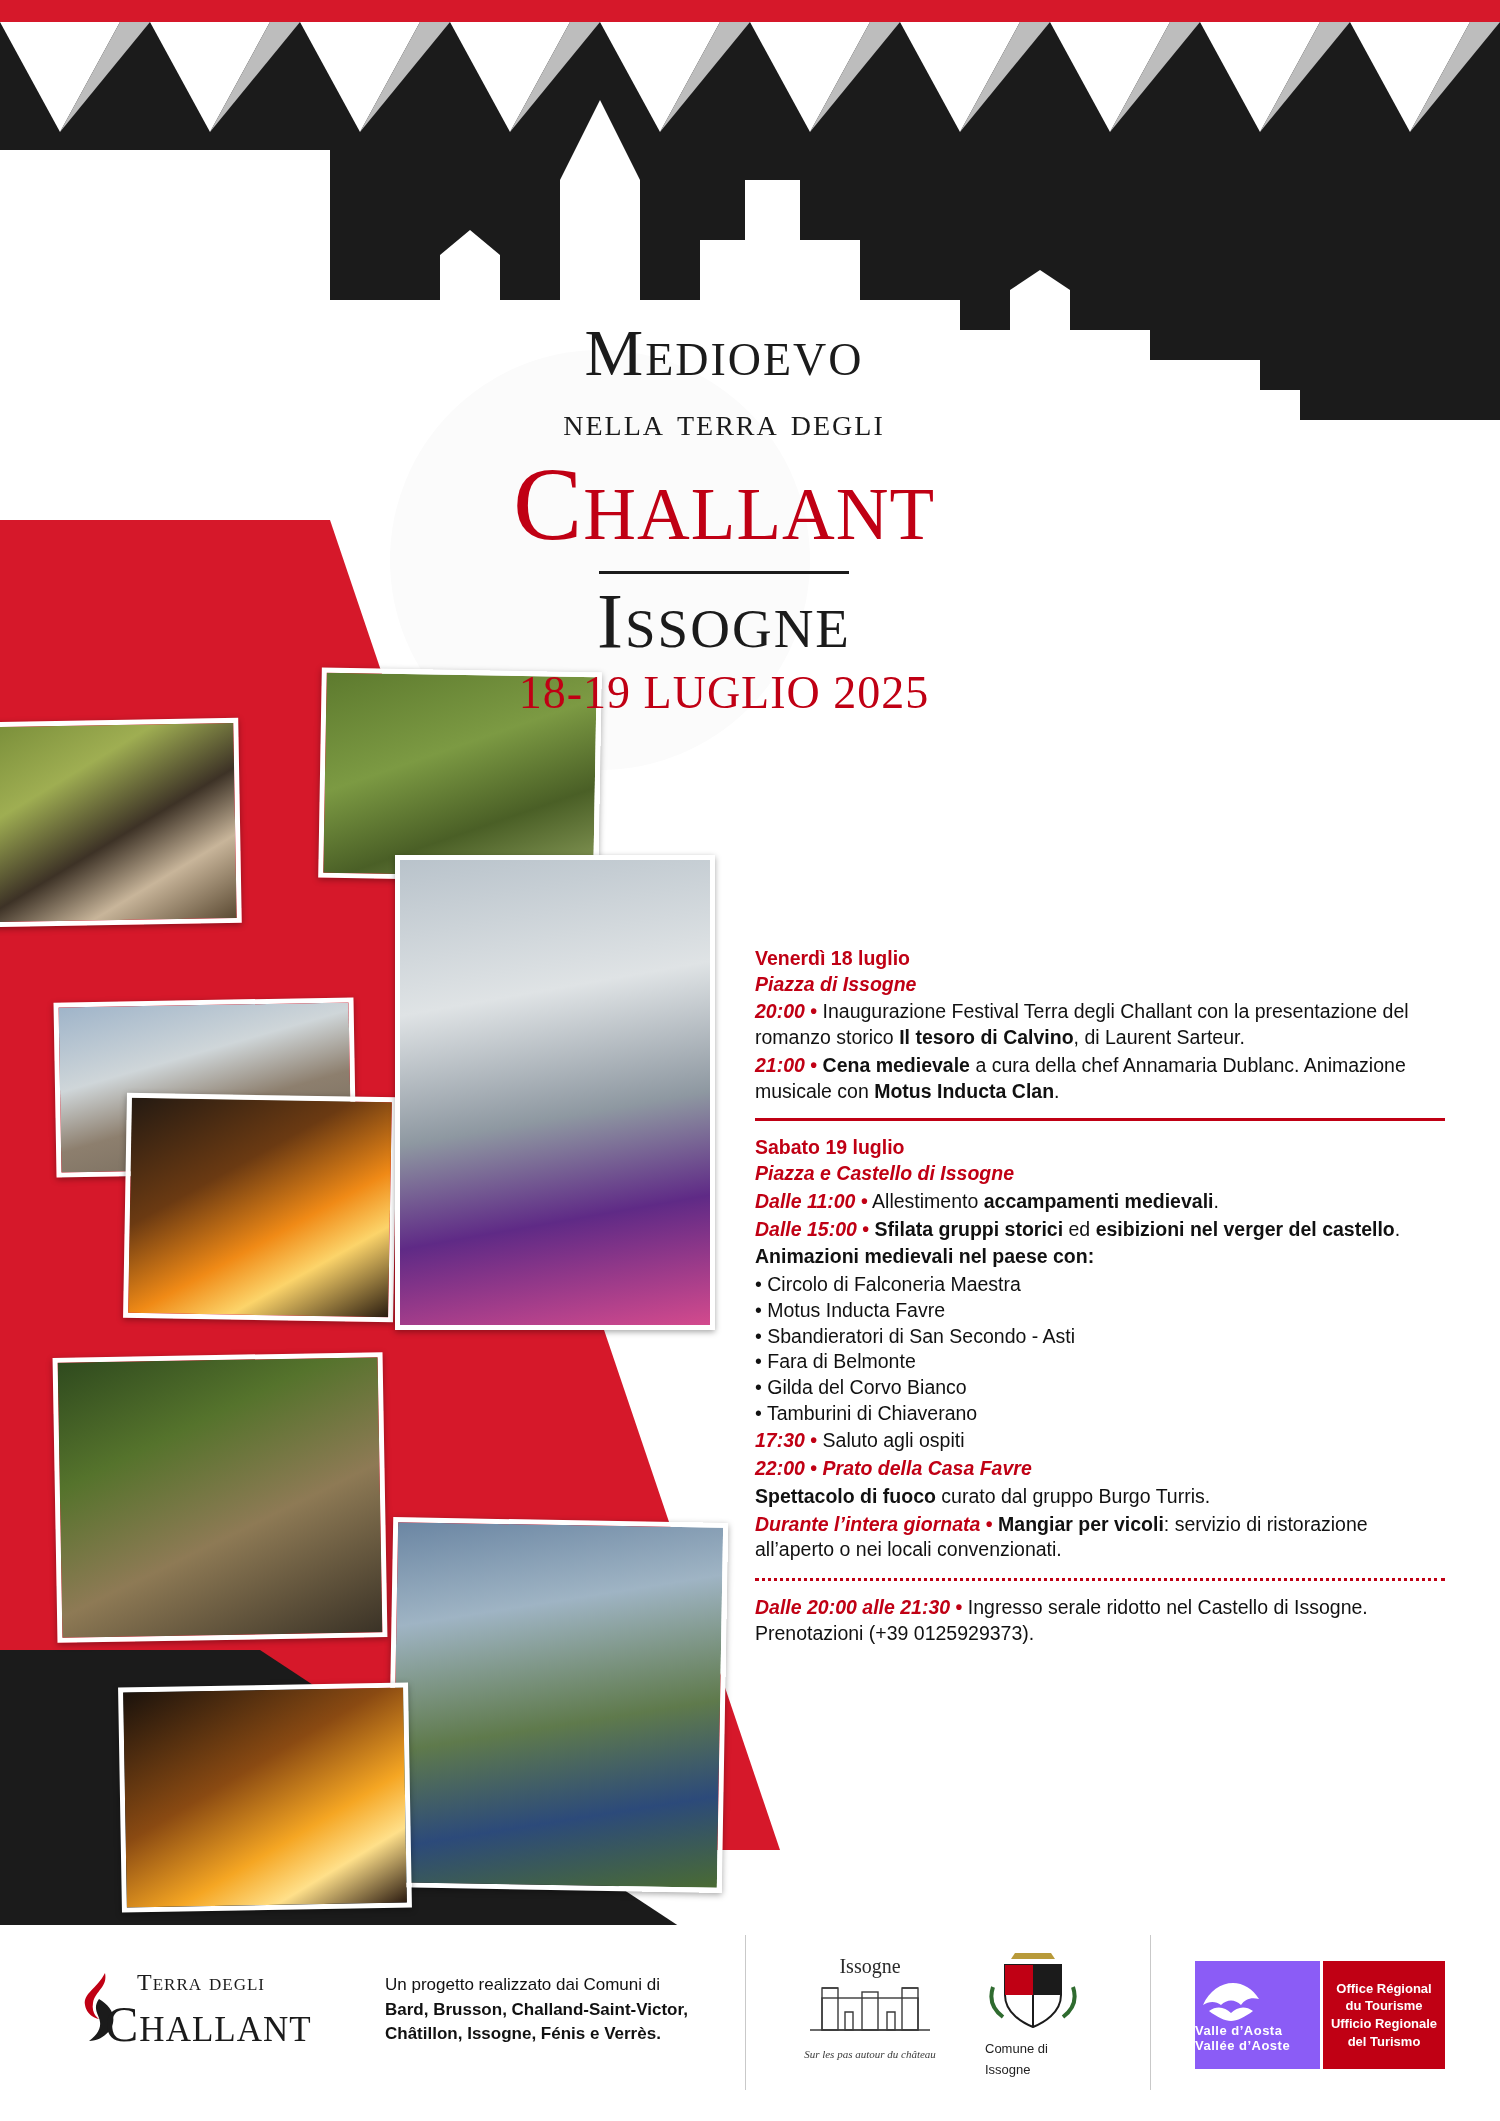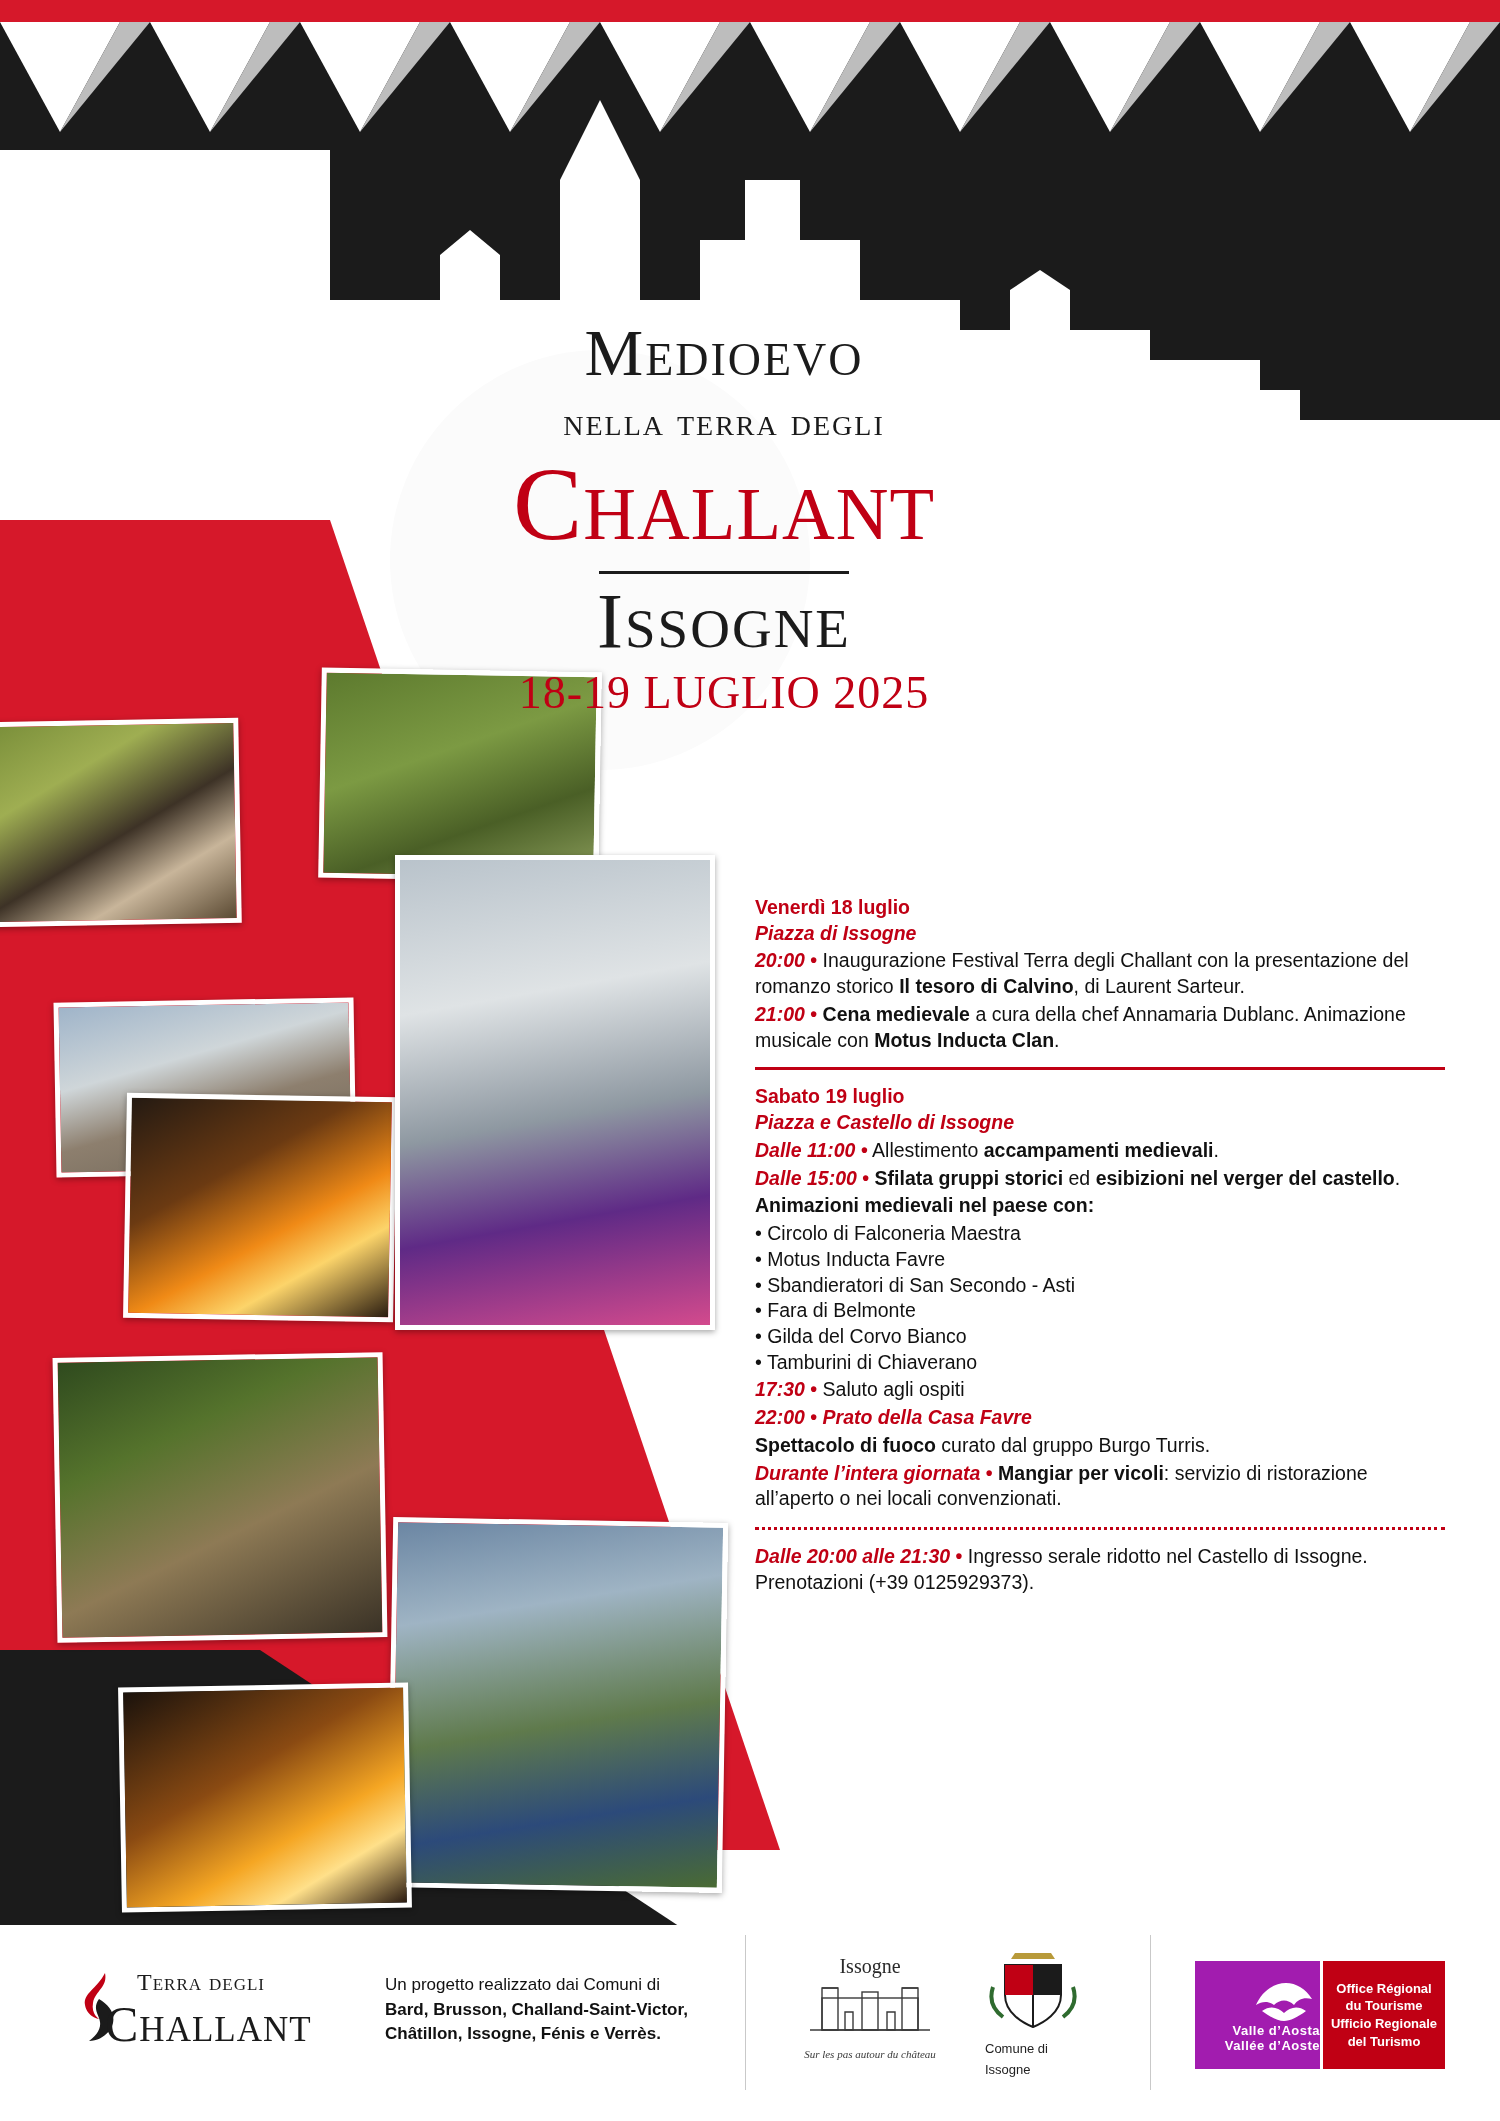--- a/index.html
+++ b/index.html
@@ -99,21 +99,21 @@
   .ph-battle{background:linear-gradient(160deg,#5d7a2e 0%,#7c9a43 40%,#4a5f26 70%,#8a9c5a 100%);}
   .ph-market{background:linear-gradient(165deg,#9fb4c9 0%,#cfd6d9 35%,#8d7f6e 60%,#6e6456 100%);}
   .ph-fire{background:linear-gradient(150deg,#241a12 0%,#6b3a12 35%,#f08a16 60%,#fcd46a 75%,#2a1c10 100%);}
   .ph-castle{background:linear-gradient(170deg,#b9c3cb 0%,#dfe3e5 30%,#8e98a1 55%,#5f2a86 75%,#d34a8d 100%);}
   .ph-forest{background:linear-gradient(155deg,#2f4a1e 0%,#55732c 30%,#8e7a55 60%,#3a3226 100%);}
   .ph-cloaks{background:linear-gradient(170deg,#6b86a3 0%,#9fb4c4 25%,#5f7a4c 55%,#2c4a7a 78%,#4a6b33 100%);}
   .ph-fireshow{background:linear-gradient(150deg,#1a120c 0%,#8a4a12 40%,#f5a623 65%,#ffe08a 80%,#2a1a10 100%);}
 
   
   .programme{
-    position:absolute; left:755px; top:895px; width:690px; z-index:7;
+    position:absolute; left:755px; top:946px; width:690px; z-index:7;
     color:#111; font-size:19.5px; line-height:1.32;
   }
   .prog-block{ margin-bottom:6px; }
   .day-title{ color:#c00014; font-weight:bold; font-size:19.5px; }
   .place{ color:#c00014; font-weight:bold; font-style:italic; font-size:19.5px; }
   .hour{ color:#c00014; font-weight:bold; font-style:italic; }
   .hour-bullet{ color:#c00014; font-weight:bold; }
   .b{ font-weight:bold; }
   .line{ margin:2px 0; }
   .sep-solid{
@@ -176,22 +176,22 @@
   }
   .comune .c-label{
     font-size:13px; color:#222; line-height:1.3; margin-top:4px;
   }
 
   .ora{
     position:absolute; left:1195px; top:36px; width:250px; height:108px;
     display:flex; align-items:stretch;
   }
   .ora-left{
-    width:125px; background:#a21caf; display:flex; flex-direction:column;
-    align-items:flex-end; justify-content:center; color:#fff;
+    width:125px; background:#8b5cf6; display:flex; flex-direction:column;
+    align-items:flex-start; justify-content:center; color:#fff;
   }
   .ora-left .ol-t1{ font-size:13px; font-weight:bold; letter-spacing:.5px; }
   .ora-left .ol-t2{ font-size:13px; font-weight:bold; letter-spacing:.5px; }
   .ora-right{
     width:125px; background:#c00014; color:#fff; display:flex;
     flex-direction:column; align-items:center; justify-content:center;
     font-size:13px; font-weight:bold; line-height:1.35; text-align:center;
     border-left:3px solid #ffffff;
   }
   .bottom-strip{

